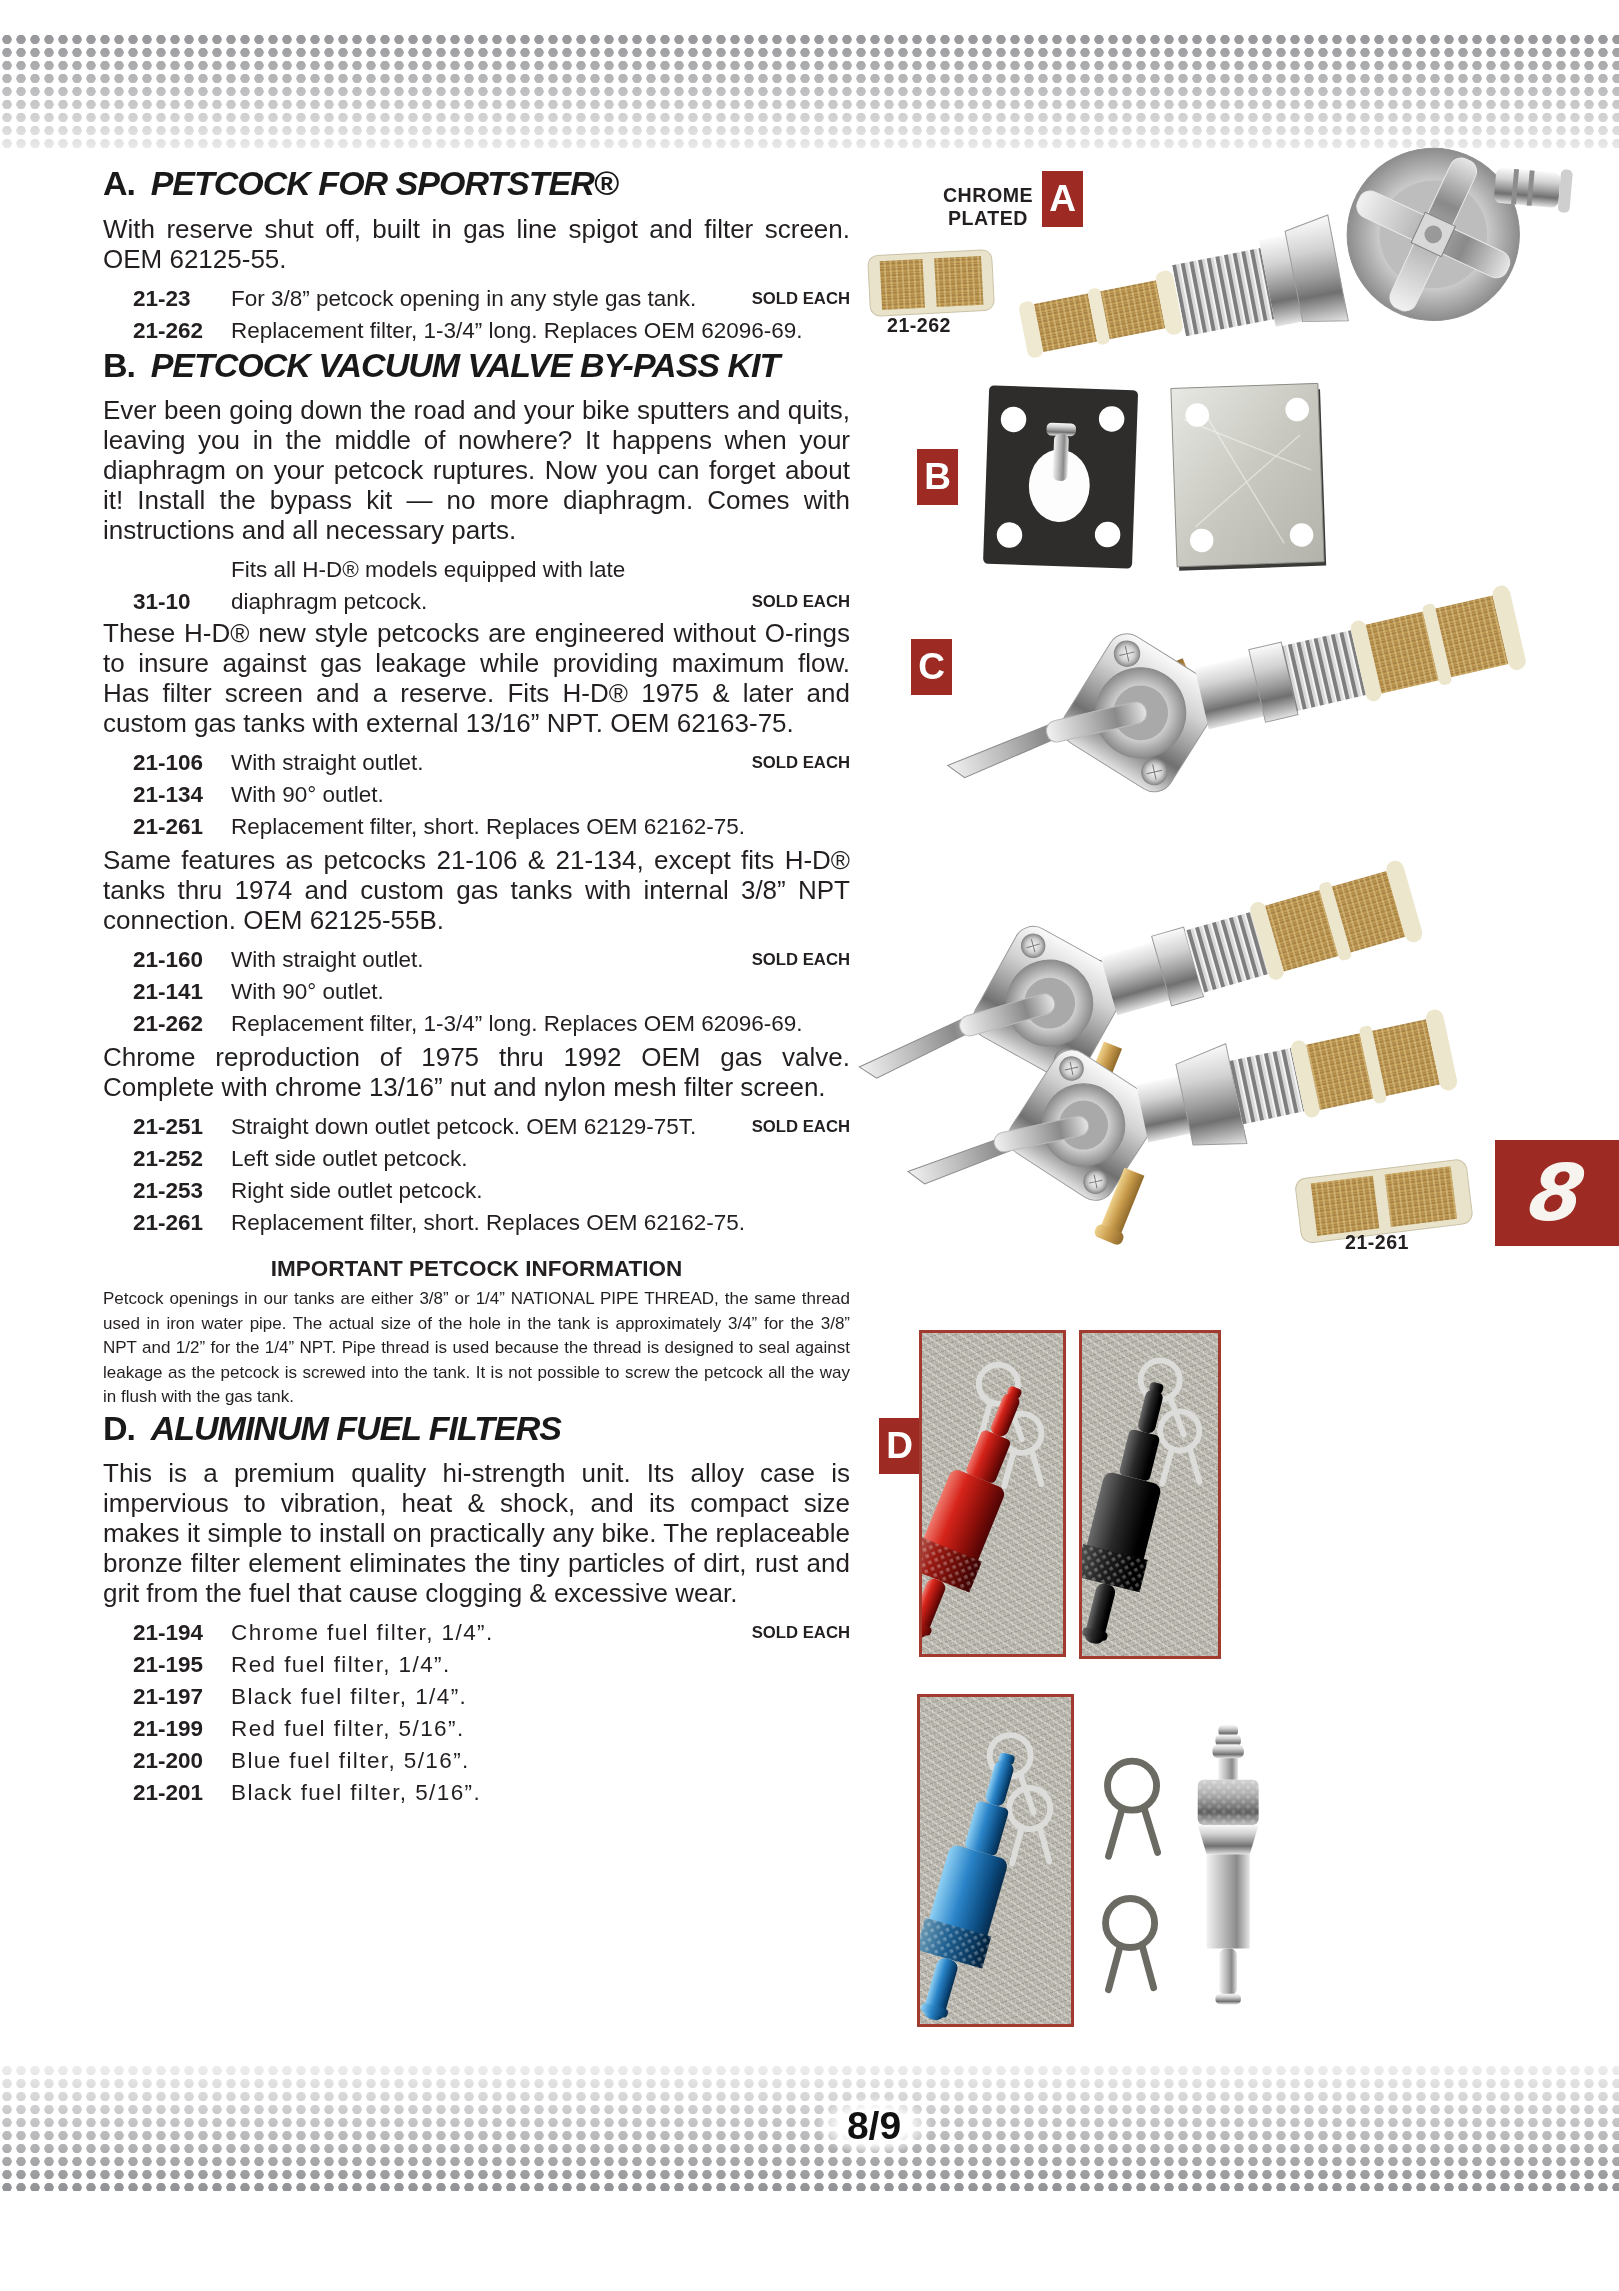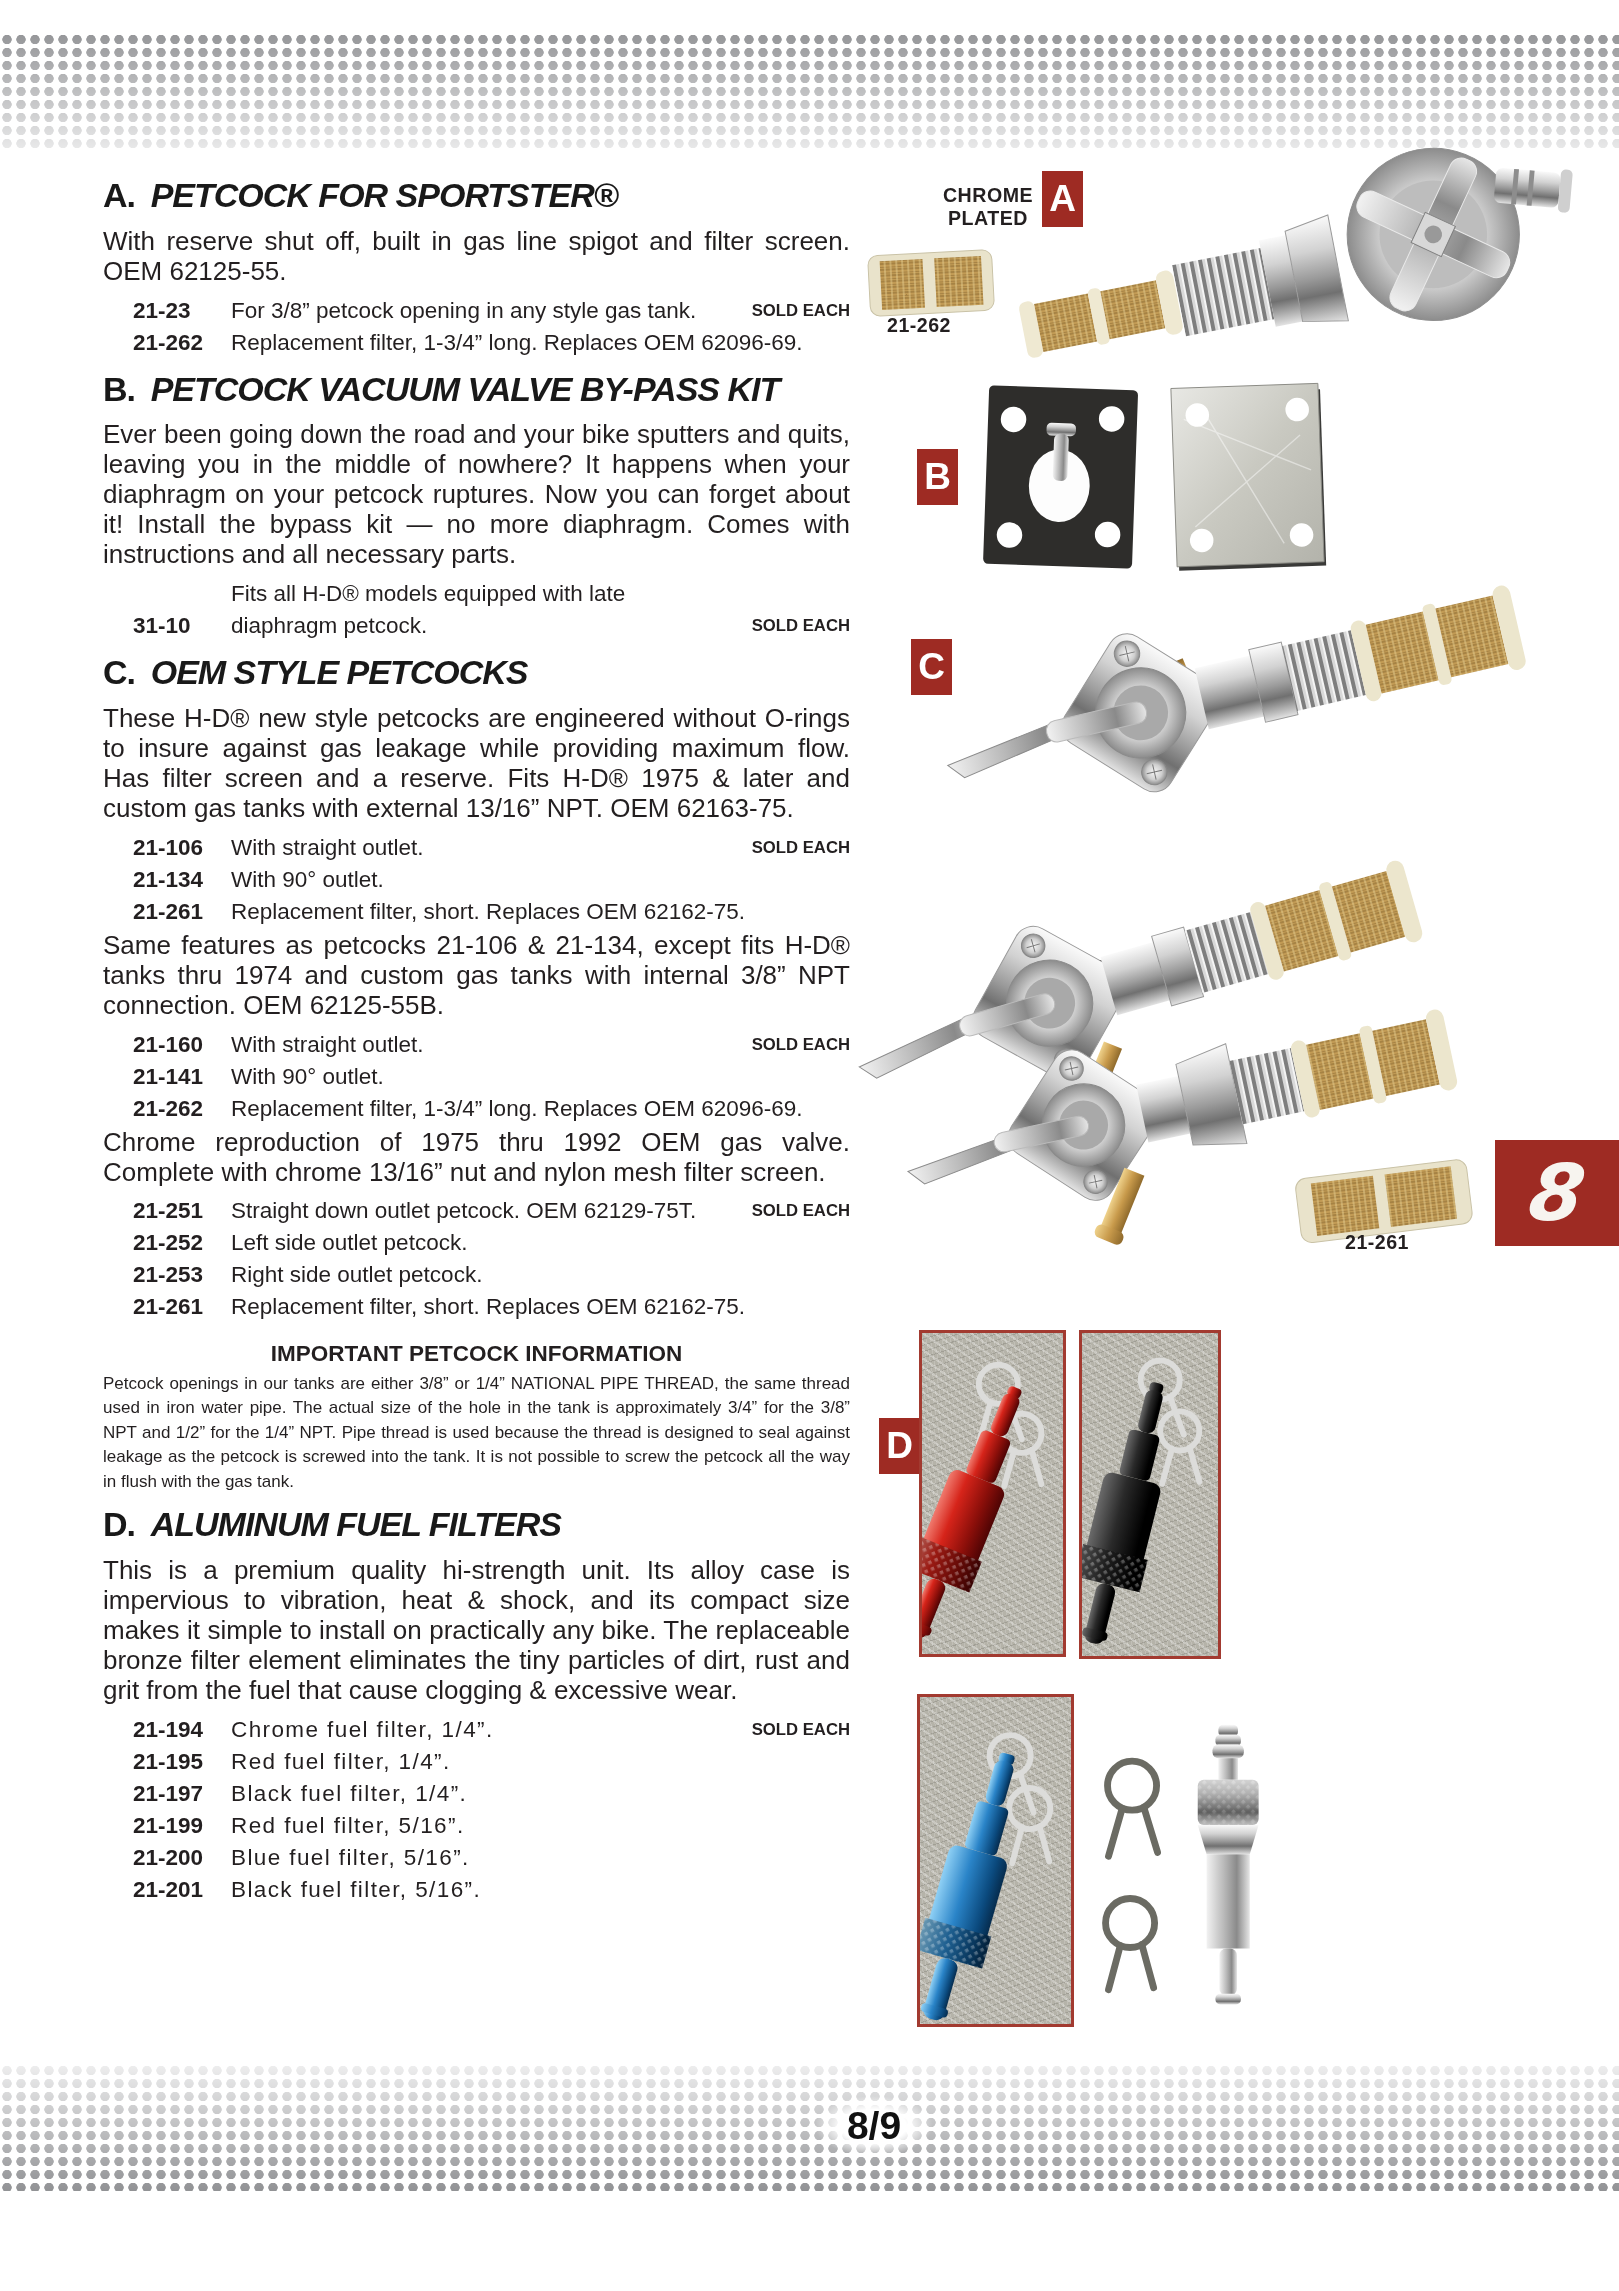--- a/index.html
+++ b/index.html
@@ -12,21 +12,21 @@
         background-size:14px 13px;}
   .dots::after{content:"";position:absolute;inset:0;}
   .dots-top{top:33px;height:119px;}
   .dots-top::after{background:linear-gradient(to bottom,rgba(255,255,255,0.05),rgba(255,255,255,0.82));}
   .dots-bottom{top:2064px;height:127px;}
   .dots-bottom::after{background:linear-gradient(to top,rgba(255,255,255,0.02),rgba(255,255,255,0.85));}
 
   
   .col-left{position:absolute;left:103px;top:165px;width:747px;}
   .sec-head{margin:21.6px 0 11.8px;font-size:34px;line-height:37px;letter-spacing:-1px;color:#191919;}
-  .sec-head:first-child{margin-top:12px;}
+  .sec-head:first-child{margin-top:0;}
   .sec-prefix{font-weight:bold;margin-right:15.7px;}
   .sec-title{font-weight:bold;font-style:italic;}
   .body{font-size:26px;line-height:30px;text-align:justify;margin:0 0 8.8px;}
   .item{display:flex;align-items:flex-end;font-size:22.5px;line-height:32px;margin-left:30px;}
   .sku{flex:0 0 98px;font-weight:bold;}
   .desc{padding-right:9.8px;}
   .desc-narrow{max-width:431px;}
   .note{margin-left:auto;font-size:16.7px;font-weight:bold;line-height:32px;white-space:nowrap;}
   .notice{margin-top:17.6px;}
   .notice h3{margin:0 0 4.9px;font-size:22.5px;font-weight:bold;text-align:center;}
@@ -150,21 +150,20 @@
       <h2 class="sec-head"><span class="sec-prefix">B.</span><span class="sec-title">PETCOCK VACUUM VALVE BY-PASS KIT</span></h2>
       <p class="body">Ever been going down the road and your bike sputters and quits, leaving you in the middle of nowhere? It happens when your diaphragm on your petcock ruptures. Now you can forget about it! Install the bypass kit — no more diaphragm. Comes with instructions and all necessary parts.</p>
       <div class="item">
         <span class="sku">31-10</span>
         <span class="desc desc-narrow">Fits all H-D® models equipped with late diaphragm petcock.</span>
         <span class="note">SOLD EACH</span>
       </div>
     </section>
 
     <section>
-      <h2 class="sec-head"><span class="sec-prefix">C.</span><span class="sec-title">OEM STYLE PETCOCKS</span></h2>
       <p class="body">These H-D® new style petcocks are engineered without O-rings to insure against gas leakage while providing maximum flow. Has filter screen and a reserve. Fits H-D® 1975 &amp; later and custom gas tanks with external 13/16” NPT. OEM 62163-75.</p>
       <div class="item">
         <span class="sku">21-106</span>
         <span class="desc">With straight outlet.</span>
         <span class="note">SOLD EACH</span>
       </div>
       <div class="item">
         <span class="sku">21-134</span>
         <span class="desc">With 90° outlet.</span>
       </div>

